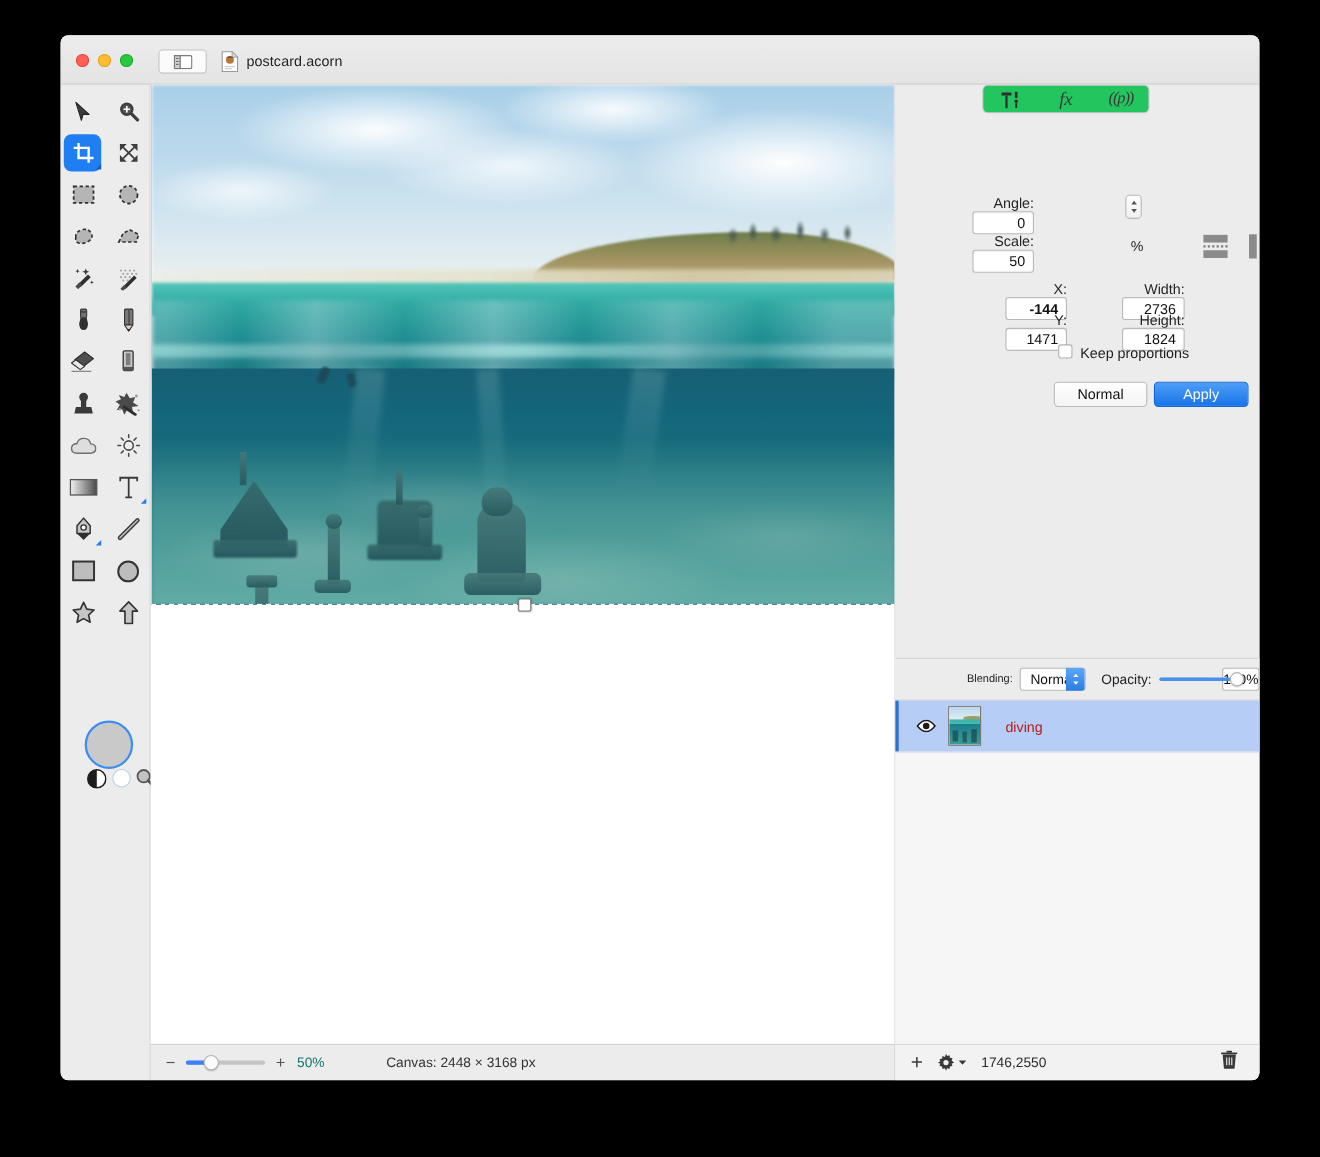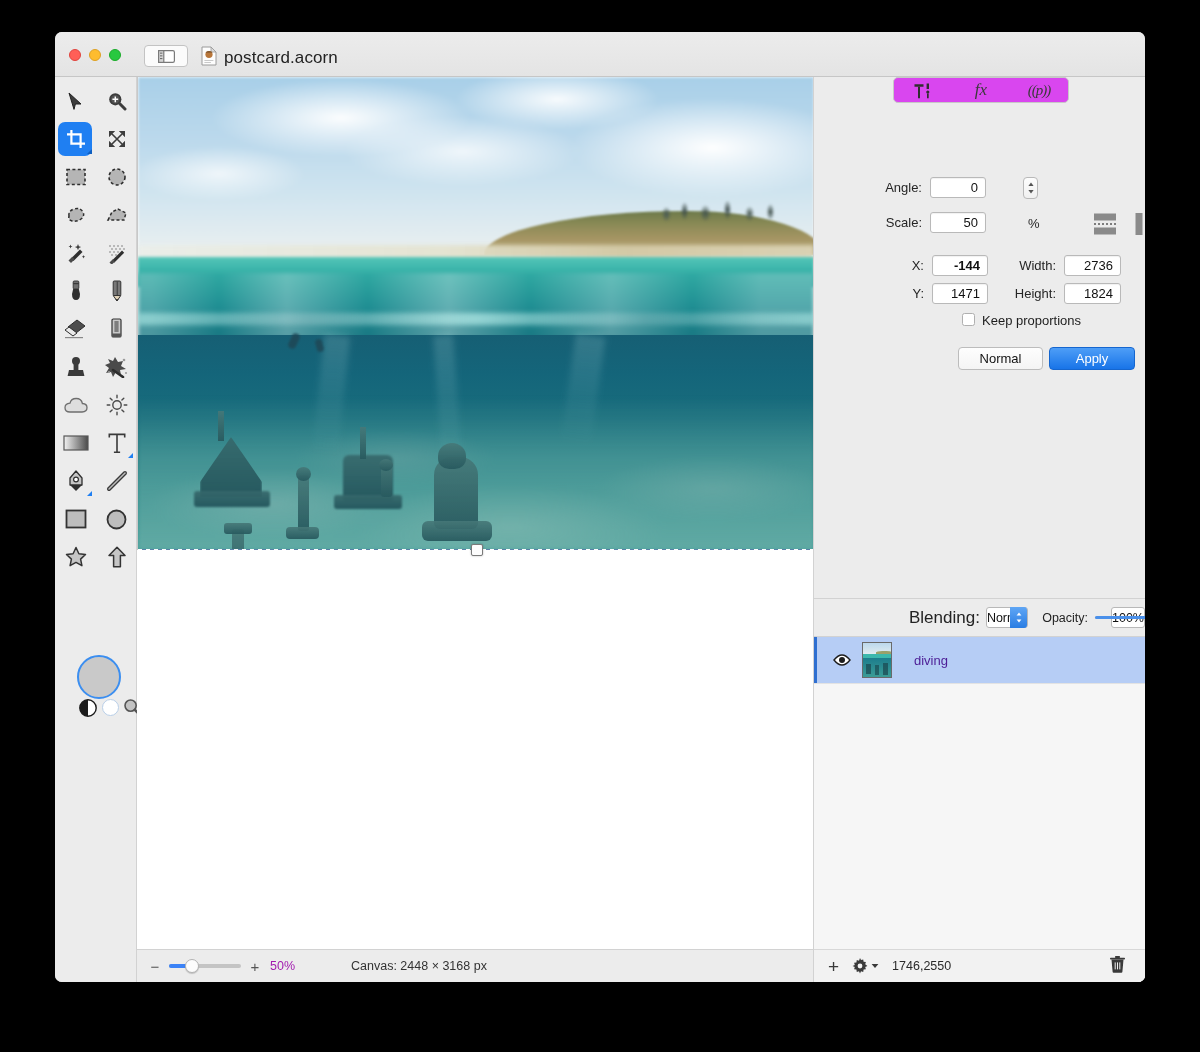--- a/index.html
+++ b/index.html
@@ -43,21 +43,21 @@
     border: 1px solid #c3c3c3;
     border-radius: 4px;
     display: flex; align-items: center; justify-content: center;
   }
   #doc-icon {
     position: absolute; left: 146px; top: 14px;
     width: 16px; height: 20px;
   }
   #doc-title {
     position: absolute; left: 169px; top: 16px;
-    font-size: 17px; color: #232323;
+    font-size: 13px; color: #232323;
     letter-spacing: .1px;
   }
 
   
   #tool-palette {
     position: absolute; left: 0; top: 45px;
     width: 82px; height: 905px;
     background: #ececec;
     border-right: 1px solid #d2d2d2;
   }
@@ -253,46 +253,46 @@
     position:absolute; left:0; top:0; height:4px; width:22px;
     background:#3b82f6; border-radius:2px;
   }
   #zoom-slider .knob {
     position:absolute; left:16px; top:-5px;
     width:14px;height:14px;border-radius:50%;
     background:#fcfcfc;border:1px solid #b3b3b3;
     box-shadow:0 1px 1px rgba(0,0,0,.18);
   }
   #zoom-plus { font-size: 15px; color: #555; width: 12px; text-align:center;}
-  #zoom-value { margin-left: 9px; font-size: 12.5px; color: #a21caf; }
+  #zoom-value { margin-left: 9px; font-size: 12.5px; color: #0f766e; }
   #canvas-size { margin-left: 56px; font-size: 12.5px; color: #333; }
 
   
   #inspector {
     position: absolute; left: 759px; top: 45px;
     width: 331px; height: 905px;
     background: #ececec;
   }
   #inspector-toolbar {
     position: absolute; left: 79px; top: 0px;
-    width: 176px; height: 26px;
-    background: #d946ef;
+    width: 152px; height: 26px;
+    background: #22c55e;
     border: 1px solid #c8c8c8;
     border-radius: 5px;
     display: flex;
   }
   #inspector-toolbar .ibtn {
     flex: 1; display:flex; align-items:center; justify-content:center;
     font-size: 14px; color: #3a3a3a;
   }
   #inspector-toolbar .ibtn:not(:last-child){ border-right: none; }
 
   .field-row {
     position: absolute;
-    display: flex; align-items: center;
+    display: flex; align-items: flex-end; flex-direction: column;
   }
   .field-label {
     font-size: 13px; color: #252525; text-align: right;
   }
   .num-input {
     background: #fff;
     border: 1px solid #b9b9b9;
     border-radius: 3px;
     height: 21px;
     font-size: 13px;
@@ -345,21 +345,21 @@
     position: absolute; left: 759px; top: 566px;
     width: 331px; height: 384px;
     background: #f6f6f6;
     border-top: 1px solid #d2d2d2;
   }
   #layers-header {
     position: absolute; left:0; top:0; width:100%; height:38px;
     background:#ececec; border-bottom:1px solid #d2d2d2;
     display:flex; align-items:center;
   }
-  #blend-label { margin-left: 95px; font-size: 17px; color:#232323; }
+  #blend-label { margin-left: 65px; font-size: 10px; color:#232323; }
   #blend-select {
     margin-left: 6px; width: 94px; height: 21px;
     background:#fff;border:1px solid #b8b8b8;border-radius:3px;
     display:flex;align-items:center; position:relative;
     font-size:12.5px;color:#111;
   }
   #blend-select .val { flex:1; text-align:center; }
   #blend-arrows {
     position:absolute; right:0; top:-1px;
     width:17px;height:21px;
@@ -394,21 +394,21 @@
   .layer-row.selected::before {
     content:''; position:absolute; left:0; top:0; width:3px; height:100%;
     background:#2f6fd0;
   }
   .eye { margin-left: 19px; width:18px;height:18px; display:flex;align-items:center;justify-content:center;}
   .layer-thumb {
     margin-left: 11px; width:30px;height:36px;
     border:1px solid #6a6a6a; background:#fff;
     overflow:hidden; position:relative;
   }
-  .layer-name { margin-left: 22px; font-size:13px; color:#4c1d95; }
+  .layer-name { margin-left: 22px; font-size:13px; color:#b91c1c; }
 
   #layers-footer {
     position:absolute; left:0; bottom:0; width:100%; height:33px;
     background:#f2f2f2; border-top:1px solid #d8d8d8;
     display:flex; align-items:center;
   }
   #add-layer { margin-left: 14px; font-size:19px;color:#3a3a3a;line-height:1; }
   #layer-gear { margin-left: 13px; display:flex;align-items:center; }
   #gear-caret { margin-left:3px; }
   #layer-coords { margin-left: 13px; font-size:12.5px;color:#2a2a2a; }

